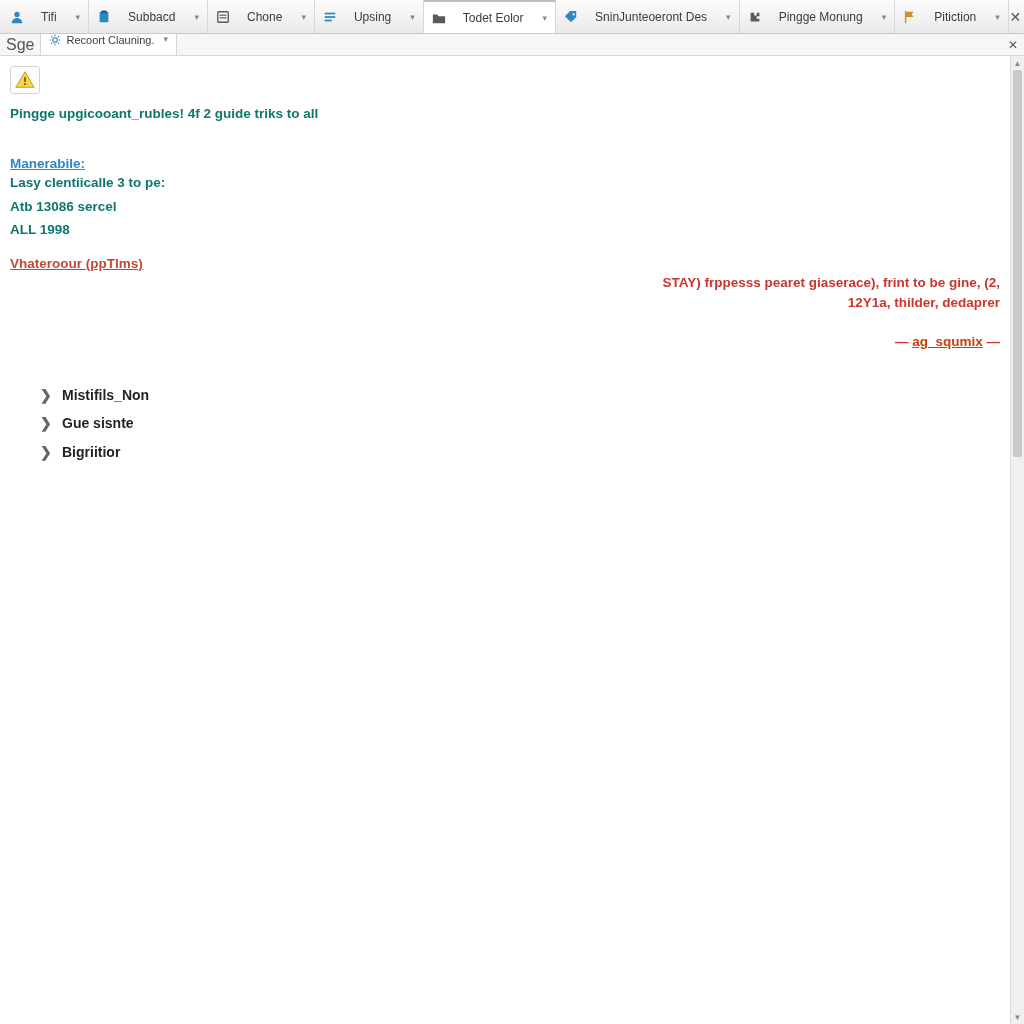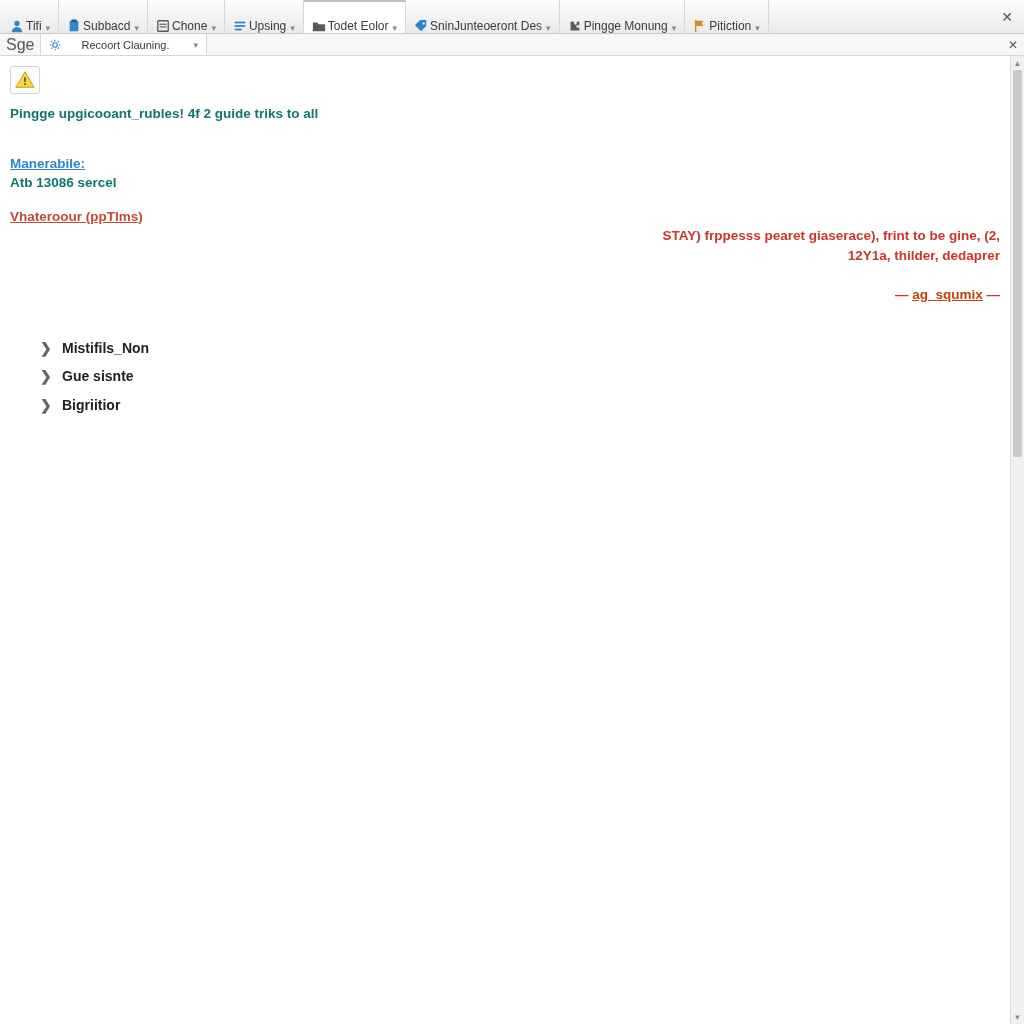--- a/index.html
+++ b/index.html
@@ -19,27 +19,27 @@
     .toolbar {
       height: 34px;
       background: linear-gradient(#fcfcfc, #eaeaea);
       border-bottom: 1px solid #c9c9c9;
       display: flex;
       align-items: stretch;
       padding: 0 2px;
     }
     .tool-item {
       display: flex;
-      align-items: flex-end;
+      align-items: center;
       padding: 0 8px;
       font-size: 12px;
       color: #3b3b3b;
       border-right: 1px solid #d8d8d8;
       cursor: pointer;
-      gap: 2px;
+      gap: 17px;
       white-space: nowrap;
     }
     .tool-item.active {
       background: #ffffff;
       border-top: 2px solid #bfbfbf;
     }
     .tool-icon {
       width: 14px;
       height: 14px;
       display: inline-flex;
@@ -72,27 +72,27 @@
     .tab-ghost {
       padding: 0 6px;
       font-size: 16px;
       color: #555;
       border-right: 1px solid #d6d6d6;
       display: flex;
       align-items: center;
     }
     .tab {
       display: flex;
-      align-items: center;
+      align-items: flex-start;
       padding: 0 8px;
       font-size: 11px;
       color: #3b3b3b;
       background: #ffffff;
       border-right: 1px solid #d6d6d6;
-      gap: 20px;
+      gap: 5px;
       cursor: pointer;
     }
     .tab-icon {
       width: 12px;
       height: 12px;
       display: inline-flex;
     }
     .tab-chevron {
       color: #898989;
       font-size: 9px;
@@ -342,21 +342,23 @@
         <path d="M12 3 L22 20 H2 Z" fill="#f7d54a" stroke="#c79a12" stroke-width="1"></path>
         <rect x="11" y="9" width="2" height="5" fill="#7a5c00"></rect>
         <rect x="11" y="15.5" width="2" height="2" fill="#7a5c00"></rect>
       </svg>
     </div>
 
     <div class="body-text">Pingge upgicooant_rubles! 4f 2 guide triks to all</div>
     <div class="gap"></div>
 
     <a class="section-link">Manerabile:</a>
+    <div class="body-text">Lasy clentiicalle 3 to pe:</div>
     <div class="body-text">Atb 13086 sercel</div>
+    <div class="body-text">ALL 1998</div>
 
     <a class="section-link crimson">Vhateroour (ppTIms)</a>
     <div class="red-text">STAY) frppesss pearet giaserace), frint to be gine, (2,</div>
     <div class="red-text">12Y1a, thilder, dedaprer</div>
     <div class="red-text">
       <span>— </span><span class="red-underline">ag_squmix</span><span> —</span>
     </div>
 
     <div class="tree">
       <div class="tree-item">

